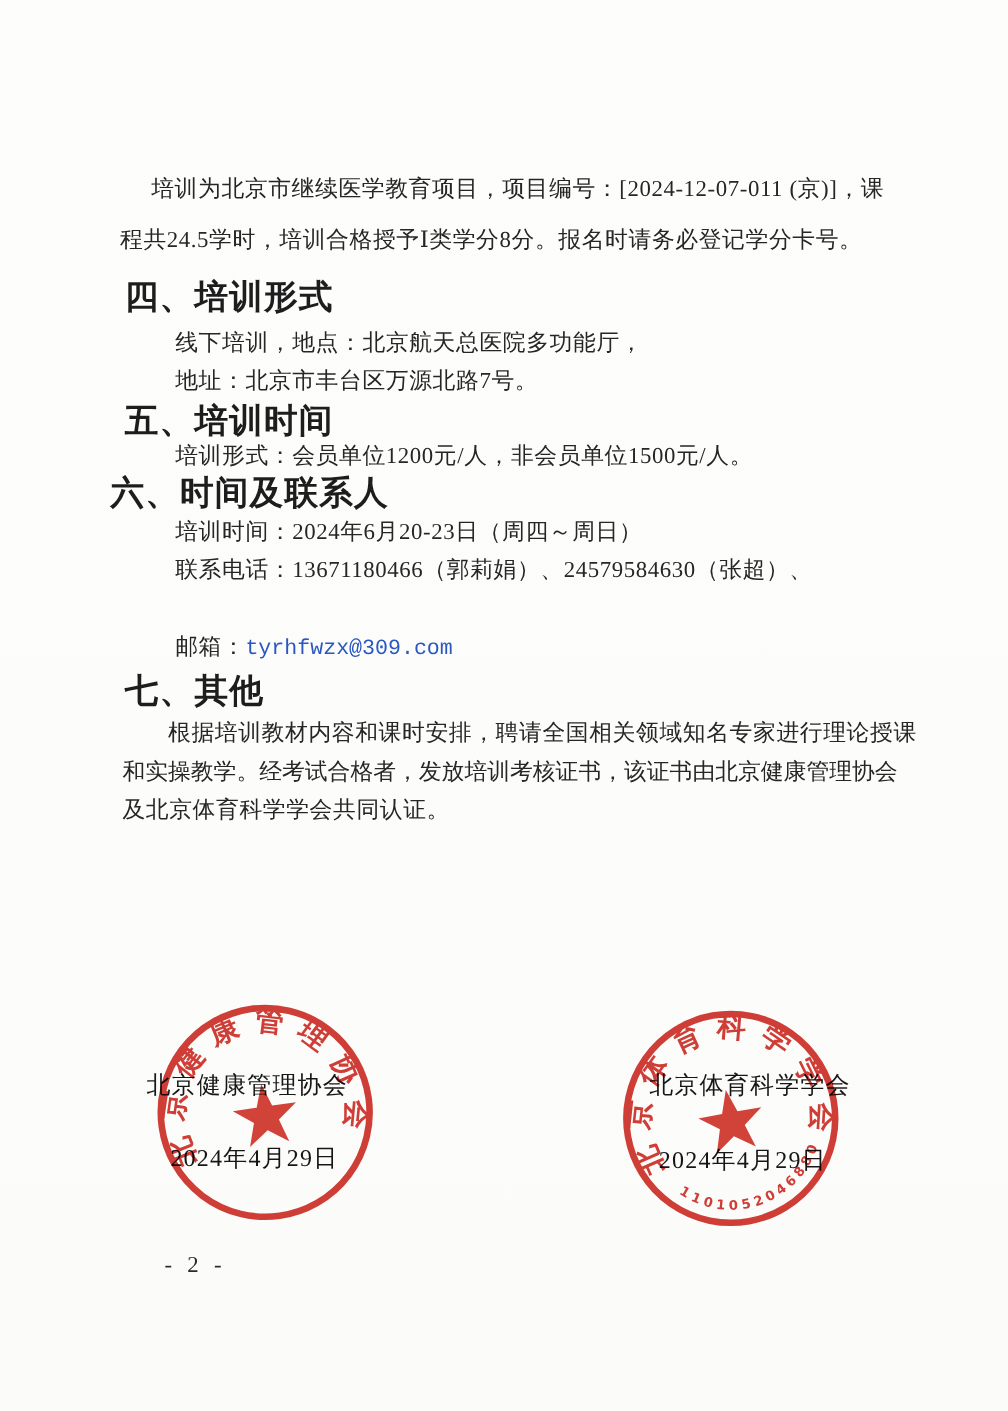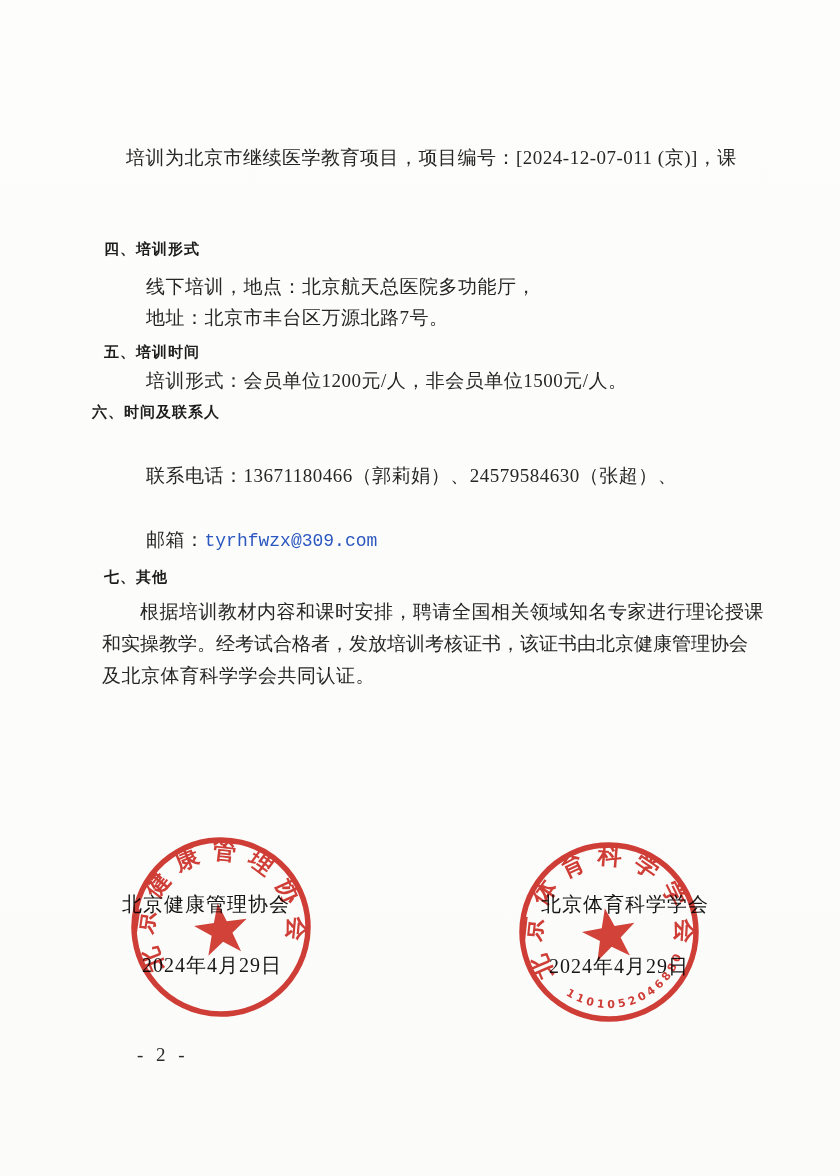--- a/index.html
+++ b/index.html
@@ -7,46 +7,48 @@
     width:840px;height:1176px;position:relative;overflow:hidden;
     background:#fcfcfb;
     font-family:"Liberation Serif","DejaVu Serif",serif;
     color:#232323;
   }
   .page{position:absolute;inset:0;background:linear-gradient(180deg,#fdfdfc 0%,#fbfbfa 100%);}
   .line{
     position:absolute;font-size:19px;line-height:24px;white-space:nowrap;
     letter-spacing:.5px;color:#262626;
   }
-  .heading{font-weight:700;font-size:15px;color:#1d1d1d;letter-spacing:1px;}
+  .heading{font-weight:700;font-size:28px;color:#1d1d1d;letter-spacing:1px;}
   .email{color:#2b57c0;font-family:"Liberation Mono","DejaVu Sans Mono",monospace;font-size:18px;letter-spacing:0;text-decoration:none;}
   .sig{position:absolute;font-size:20px;white-space:nowrap;color:#161616;letter-spacing:1px;z-index:1;}
   .pagenum{position:absolute;font-size:19px;letter-spacing:4px;color:#2a2a2a;}
   svg.seal{position:absolute;z-index:2;mix-blend-mode:multiply;opacity:.93;}
   svg.seal .ring{fill:none;stroke:#cf2f27;stroke-width:5.5;}
   svg.seal .star{fill:#d2342b;}
   svg.seal text{fill:#cf2f27;font-weight:700;}
   .arctext{font-size:24px;letter-spacing:11px;font-family:"Liberation Serif","DejaVu Serif",serif;}
   .numtext{font-size:11px;letter-spacing:3.5px;font-family:"DejaVu Sans","Liberation Sans",sans-serif;font-weight:400;}
 </style>
 </head>
 <body>
 
 <div class="page">
 
   <div class="line" style="left:126px;top:146px">培训为北京市继续医学教育项目，项目编号：[2024-12-07-011 (京)]，课</div>
+  <div class="line" style="left:100px;top:189px">程共24.5学时，培训合格授予Ⅰ类学分8分。报名时请务必登记学分卡号。</div>
 
   <div class="line heading" style="left:104px;top:237px">四、培训形式</div>
   <div class="line" style="left:146px;top:275px">线下培训，地点：北京航天总医院多功能厅，</div>
   <div class="line" style="left:146px;top:306px">地址：北京市丰台区万源北路7号。</div>
 
   <div class="line heading" style="left:104px;top:340px">五、培训时间</div>
   <div class="line" style="left:146px;top:369px">培训形式：会员单位1200元/人，非会员单位1500元/人。</div>
 
   <div class="line heading" style="left:92px;top:400px">六、时间及联系人</div>
+  <div class="line" style="left:146px;top:432px">培训时间：2024年6月20-23日（周四～周日）</div>
   <div class="line" style="left:146px;top:464px">联系电话：13671180466（郭莉娟）、24579584630（张超）、</div>
   <div class="line" style="left:146px;top:528px">
     <span>邮箱：</span><a class="email" href="#">tyrhfwzx@309.com</a>
   </div>
 
   <div class="line heading" style="left:104px;top:565px">七、其他</div>
   <div class="line" style="left:140px;top:600px">根据培训教材内容和课时安排，聘请全国相关领域知名专家进行理论授课</div>
   <div class="line" style="left:102px;top:632px;letter-spacing:0">和实操教学。经考试合格者，发放培训考核证书，该证书由北京健康管理协会</div>
   <div class="line" style="left:102px;top:664px">及北京体育科学学会共同认证。</div>
 

